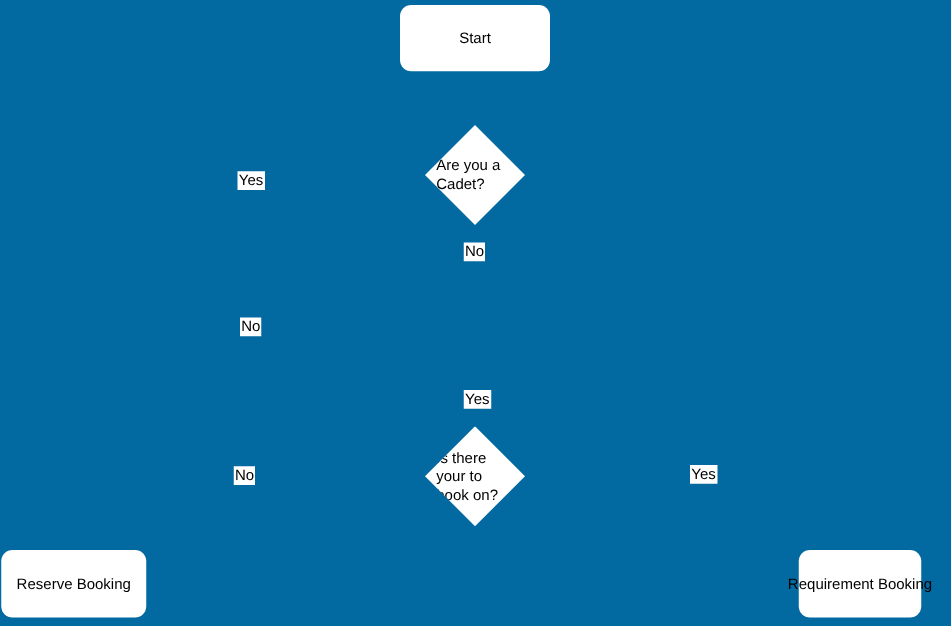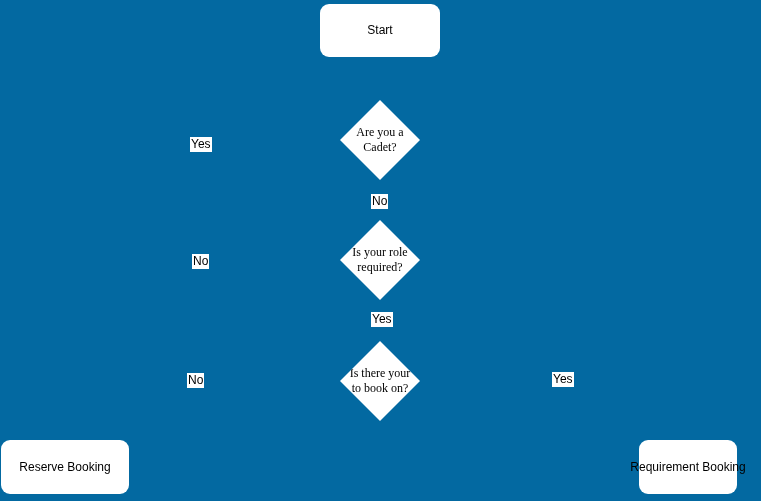--- a/index.html
+++ b/index.html
@@ -26,39 +26,38 @@
     background: #ffffff;
     border-radius: 9px;
     display: flex;
     align-items: center;
     justify-content: center;
     text-align: center;
     line-height: 15px;
     white-space: nowrap;
   }
   #node-start       { left: 320px; top: 4px;   width: 120px; height: 53px; }
-  #node-reserve     { left: 1px;   top: 440px; width: 128px; height: 54px; }
+  #node-reserve     { left: 1px;   top: 440px; width: 116px; height: 54px; }
   #node-requirement { left: 639px; top: 440px; width: 98px; height: 54px; }
 
   
   .node-decision {
     position: absolute;
     width: 80px;
     height: 80px;
     background: #ffffff;
     clip-path: polygon(50% 0%, 100% 50%, 50% 100%, 0% 50%);
     display: flex;
     align-items: center;
     justify-content: center;
   }
   .node-decision .decision-text {
     width: 62px;
-    text-align: center;
+    text-align: left;
     line-height: 15px;
-    font-family: Liberation Serif, serif;
   }
   #node-q-cadet { left: 340px; top: 100px; }
   #node-q-role  { left: 340px; top: 220px; }
   #node-q-space { left: 340px; top: 341px; }
 
   
   .edge-label {
     position: absolute;
     background: #ffffff;
     color: #000000;
@@ -79,23 +78,20 @@
 <div class="canvas">
 
   <div id="node-start" class="node-rounded">
     <span>Start</span>
   </div>
 
   <div id="node-q-cadet" class="node-decision">
     <div class="decision-text">Are you a Cadet?</div>
   </div>
 
-  <div id="node-q-role" class="node-decision">
-    <div class="decision-text">Is your role required?</div>
-  </div>
 
   <div id="node-q-space" class="node-decision">
     <div class="decision-text">Is there your to book on?</div>
   </div>
 
   <div id="node-reserve" class="node-rounded">
     <span>Reserve Booking</span>
   </div>
 
   <div id="node-requirement" class="node-rounded">

